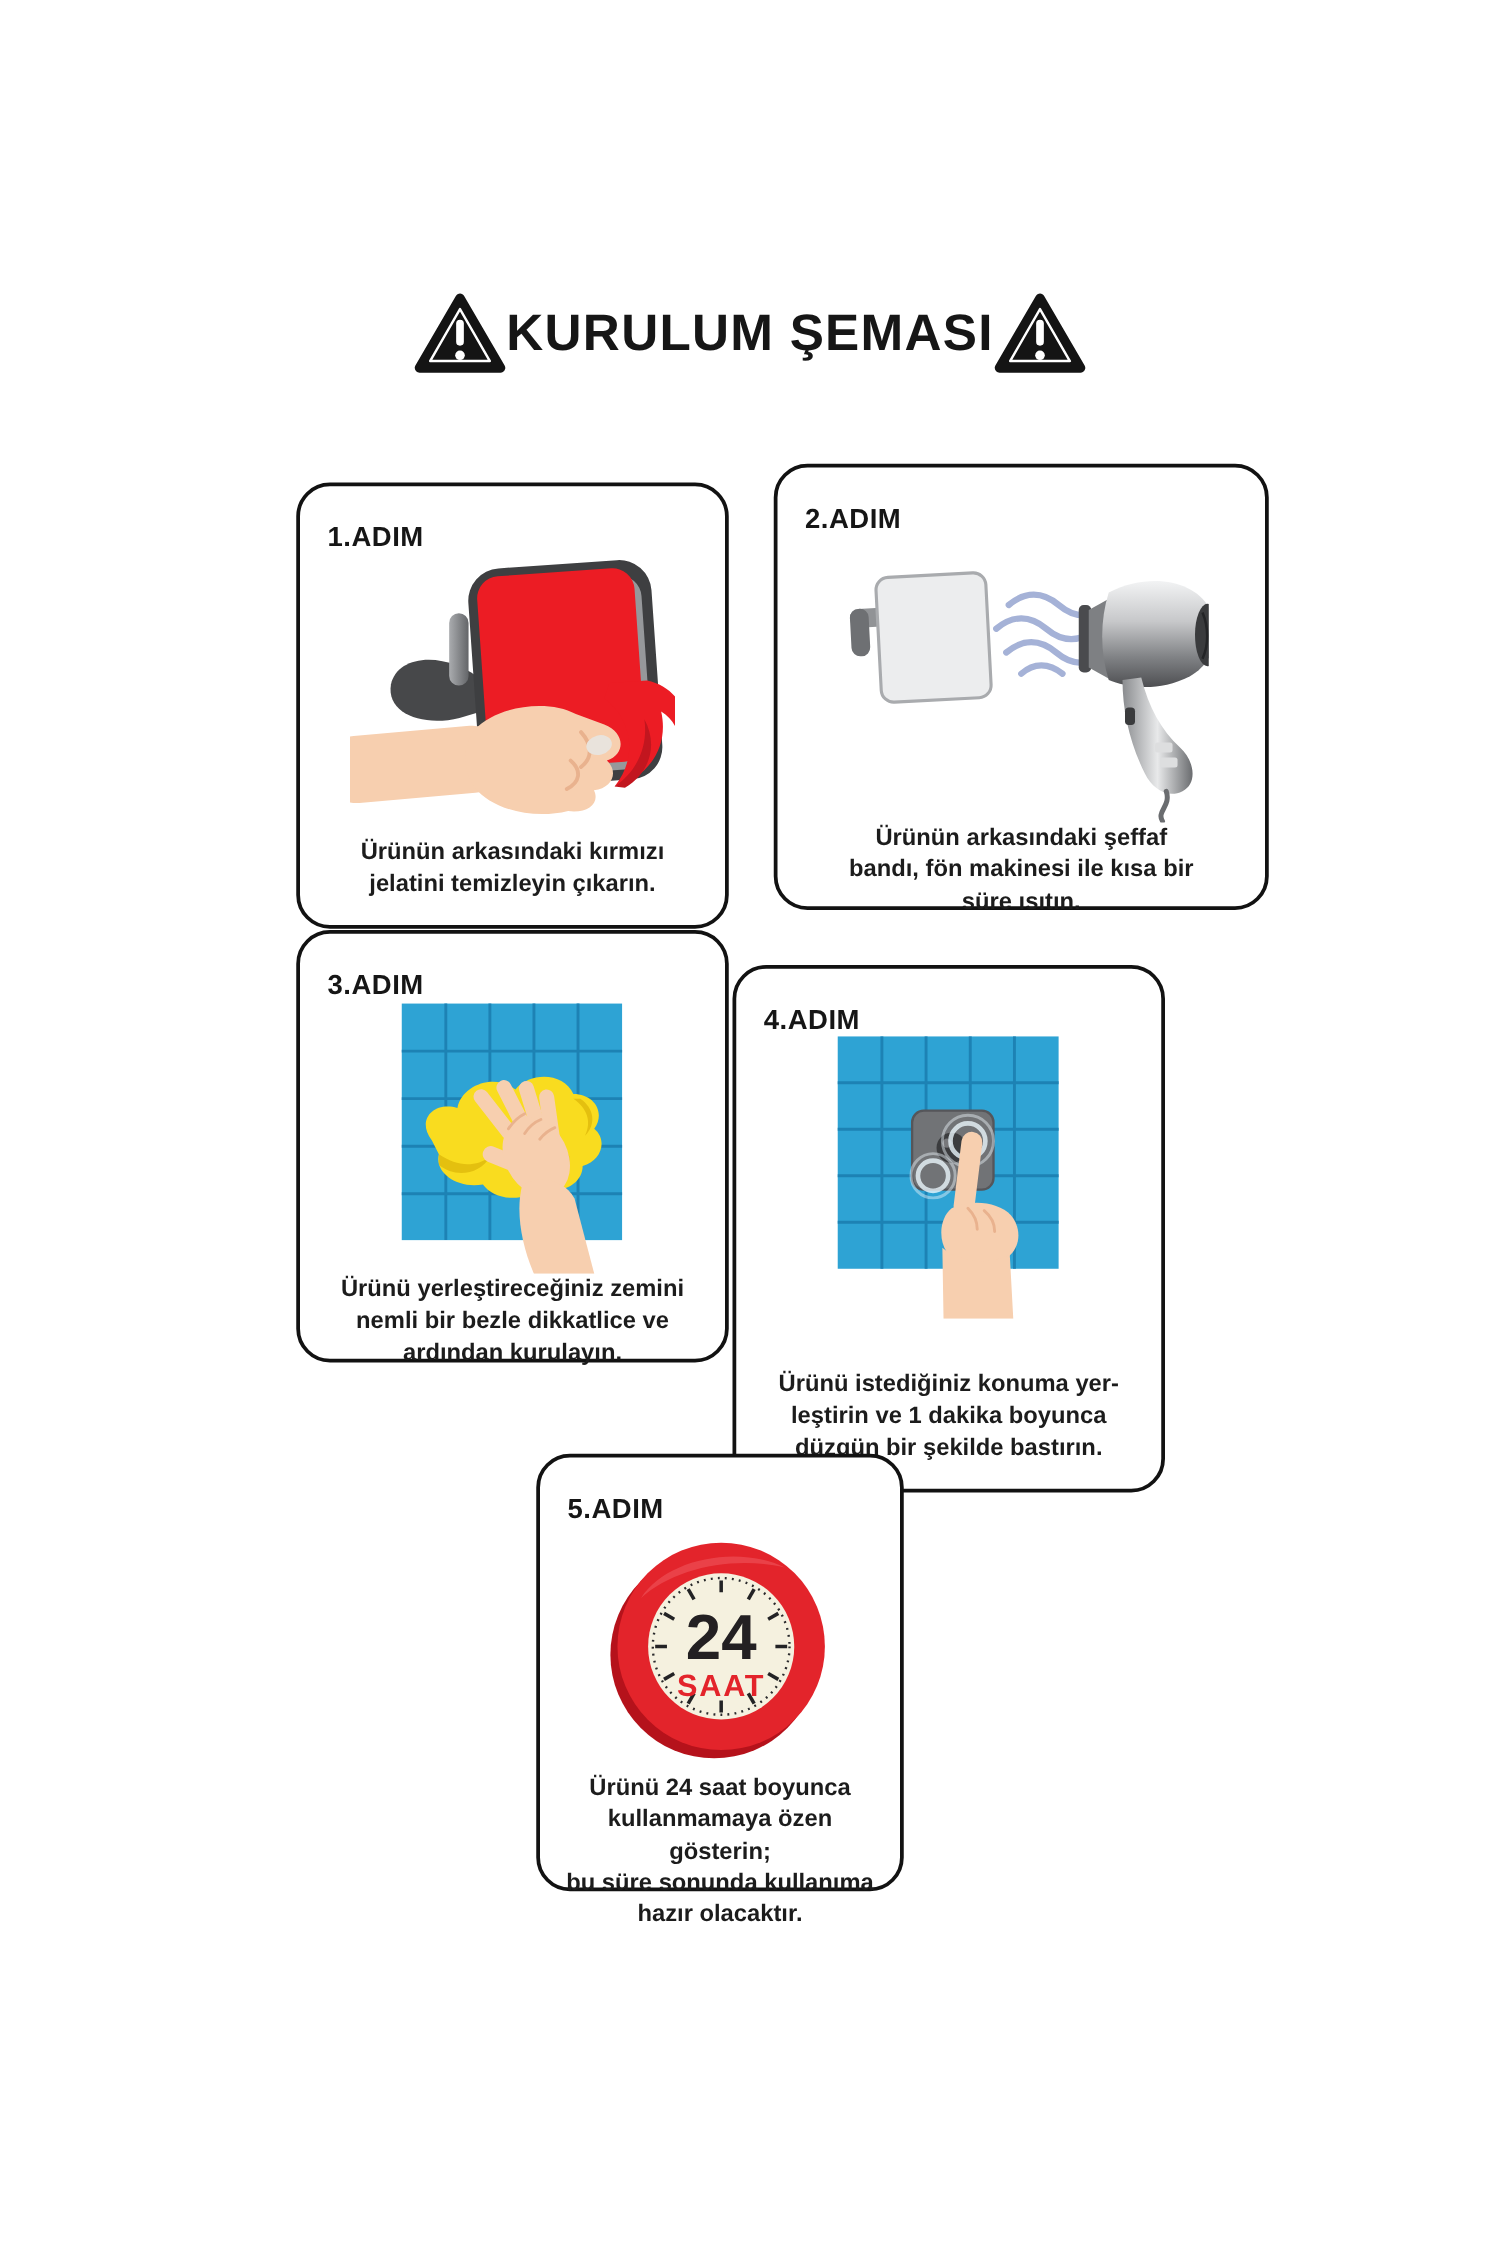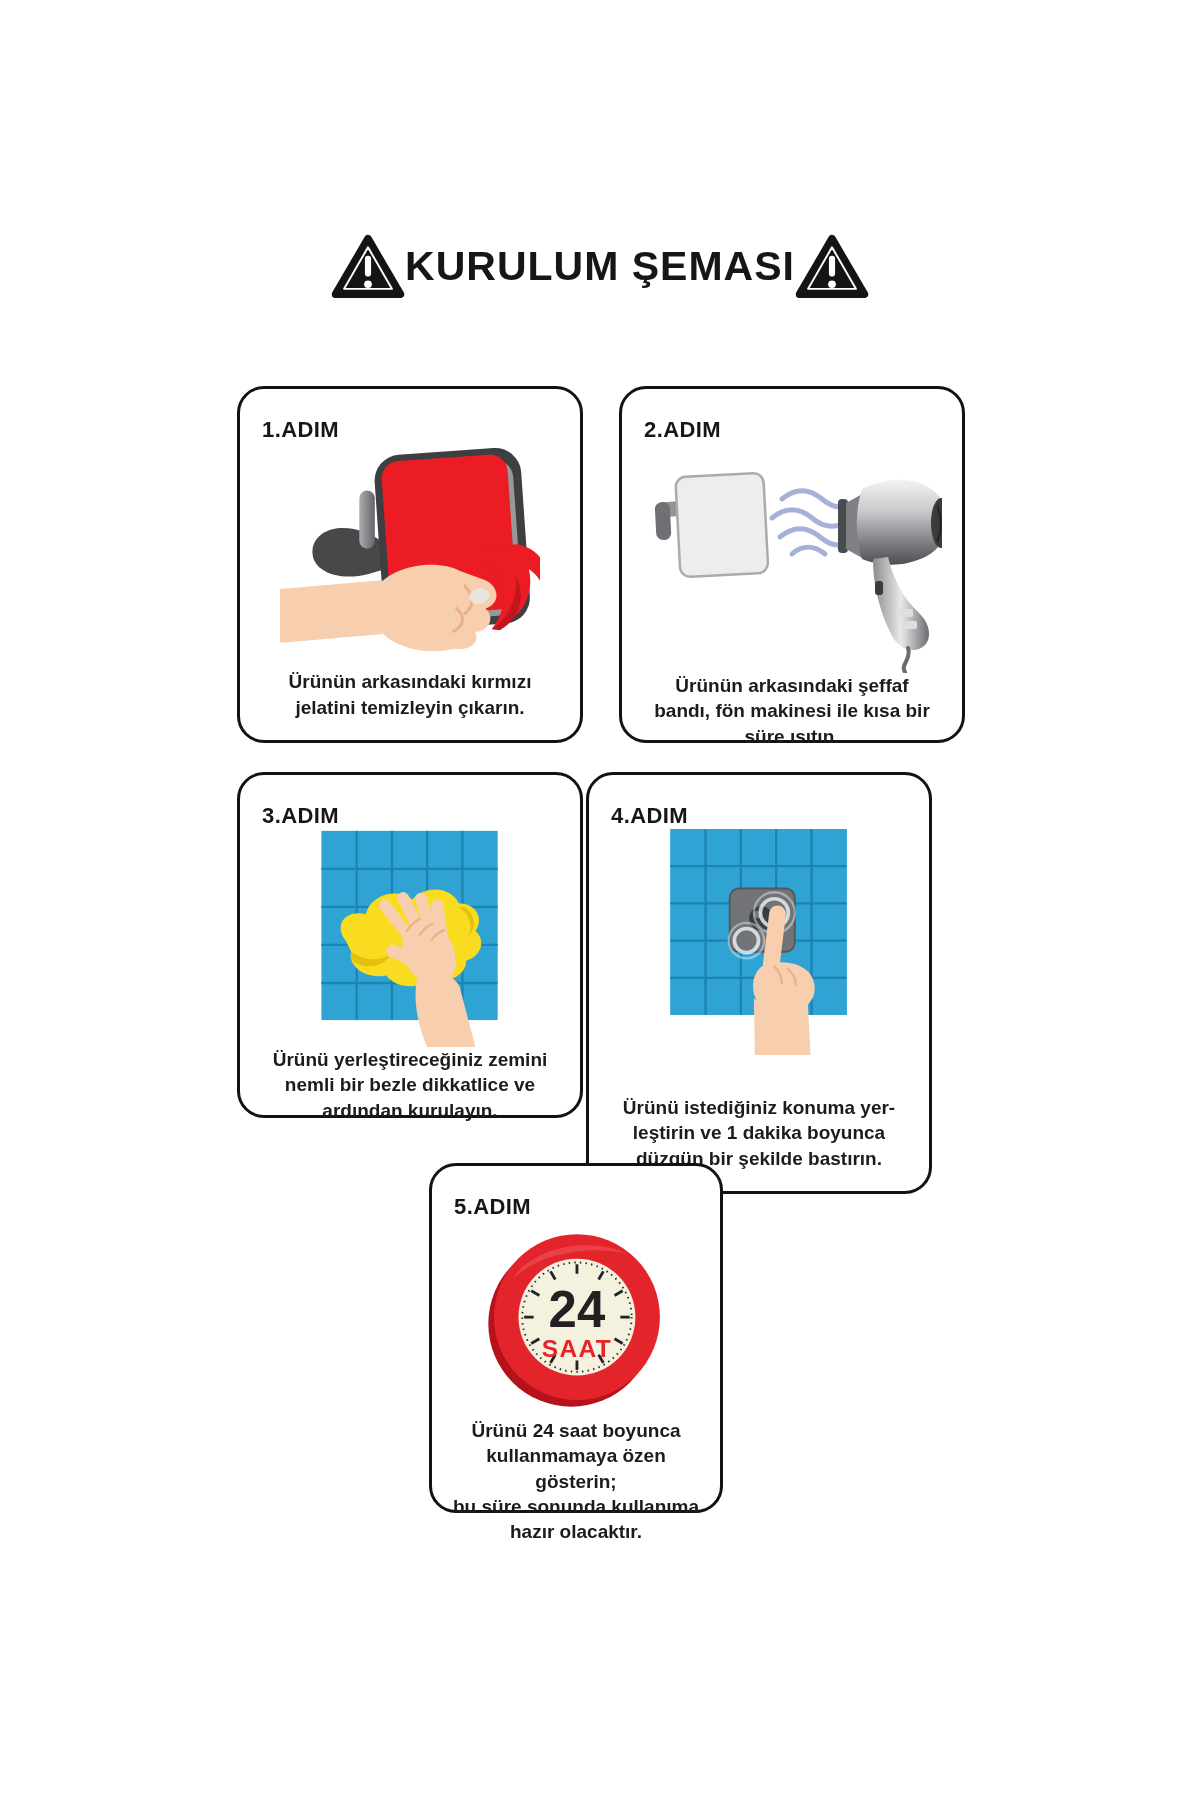--- a/index.html
+++ b/index.html
@@ -16,22 +16,22 @@
     margin:0;font-size:41px;font-weight:bold;letter-spacing:1px;color:var(--ink,#161616);
     white-space:nowrap;
   }
   .warn-icon svg{display:block;}
   
   .card{
     position:absolute;background:#fff;border:3.5px solid #121212;border-radius:27px;
     box-sizing:border-box;display:flex;flex-direction:column;padding:28px 14px 18px;
   }
   .card-1{left:237px;top:386px;width:346px;height:357px;}
-  .card-2{left:619px;top:386px;width:346px;height:357px;}
-  .card-3{left:237px;top:772px;width:346px;height:346px;}
+  .card-2{left:619px;top:371px;width:396px;height:357px;}
+  .card-3{left:237px;top:744px;width:346px;height:346px;}
   .card-4{left:586px;top:772px;width:346px;height:422px;}
   .card-5{left:429px;top:1163px;width:294px;height:350px;}
   .step-label{
     margin:0 0 0 8px;font-size:22px;font-weight:bold;letter-spacing:.4px;color:var(--ink,#161616);
   }
   .illus{flex:1;display:flex;justify-content:center;overflow:visible;}
   .illus svg{display:block;}
   .caption{
     margin:auto 0 2px;text-align:center;font-size:19px;line-height:1.33;
     font-weight:bold;color:#1c1c1c;

